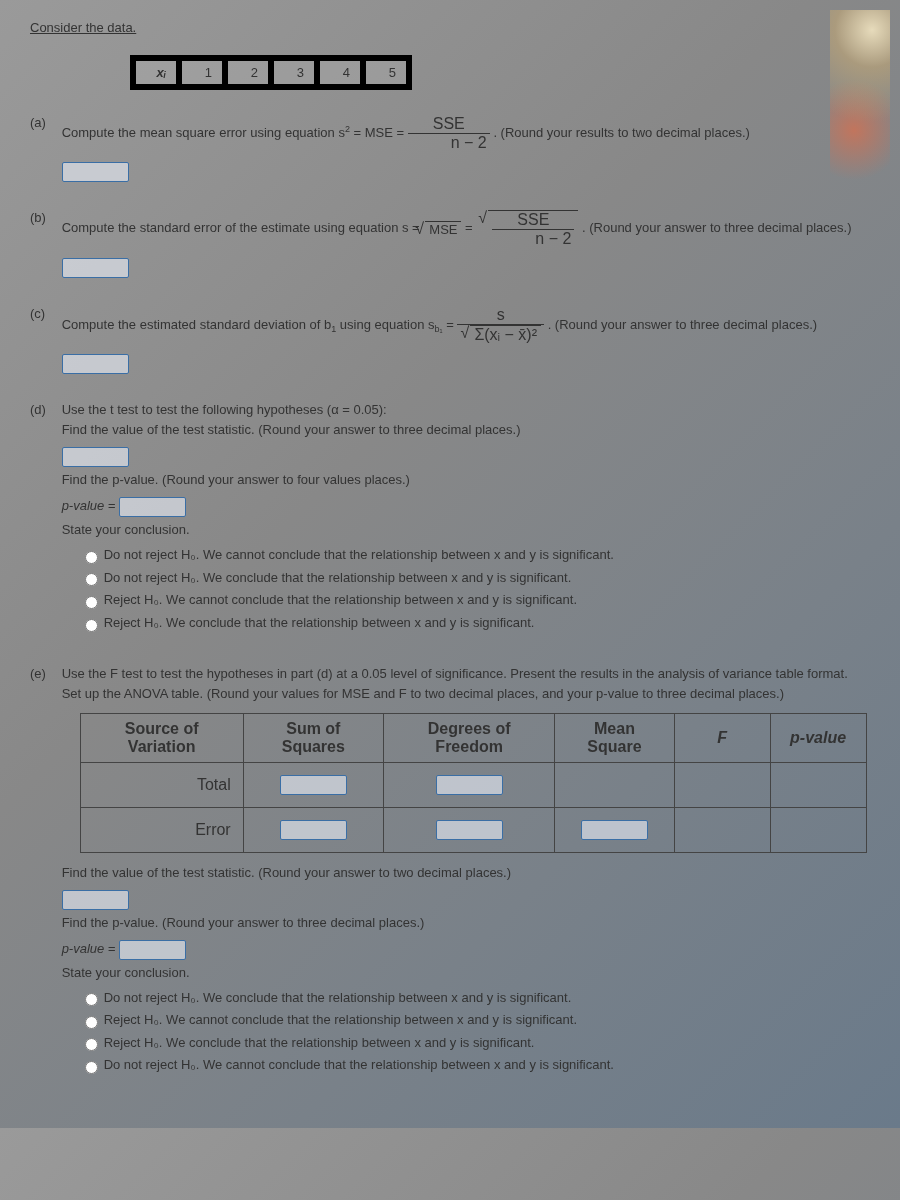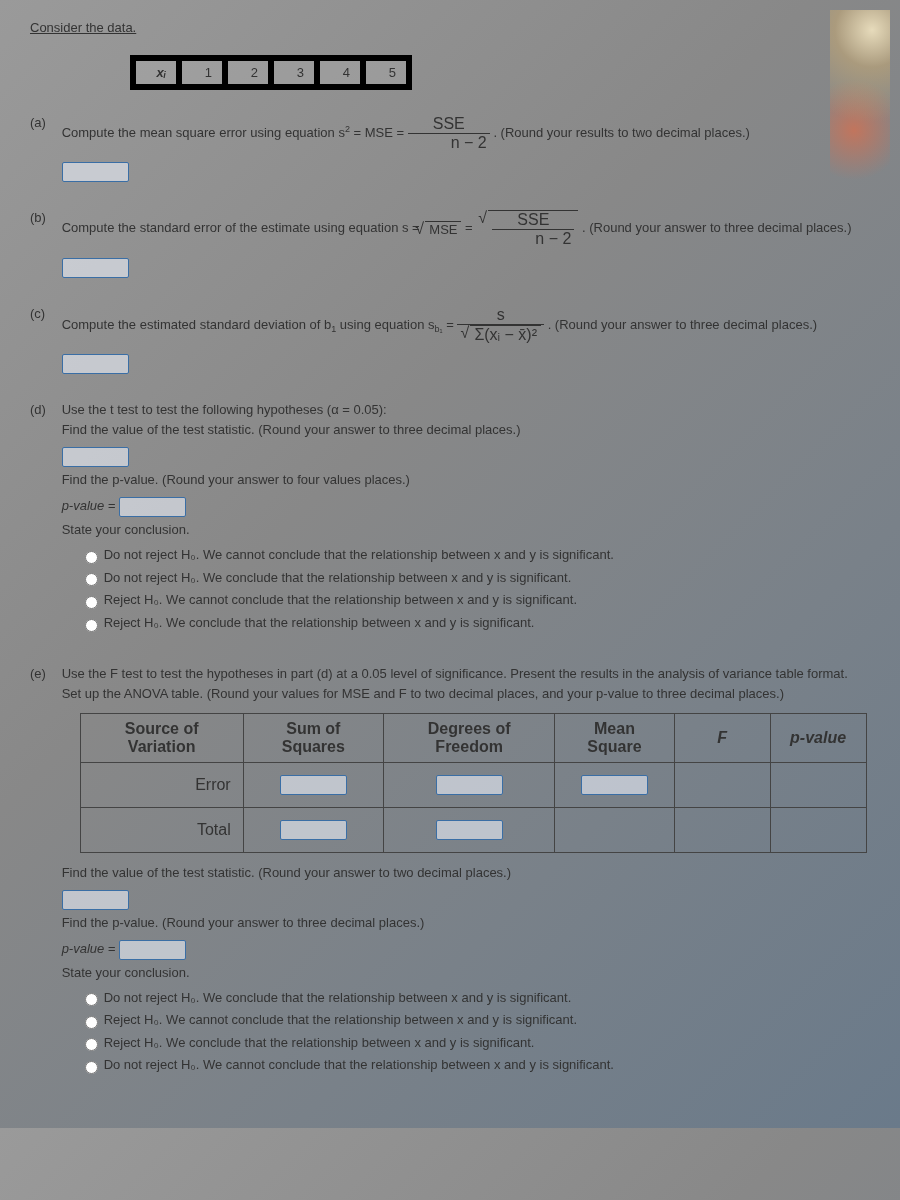--- a/index.html
+++ b/index.html
@@ -176,32 +176,32 @@
       <tbody>
           <tr>
         <th>Source of Variation</th>
         <th>Sum of Squares</th>
         <th>Degrees of Freedom</th>
         <th>Mean Square</th>
         <th><i>F</i></th>
         <th><i>p-value</i></th>
       </tr>
       <tr>
-        <td class="rowlbl">Error</td>
-        <td><span class="ans-input"></span></td>
-        <td><span class="ans-input"></span></td>
-        <td><span class="ans-input"></span></td>
+        <td class="rowlbl">Total</td>
+        <td><span class="ans-input"></span></td>
+        <td><span class="ans-input"></span></td>
+        <td></td>
         <td></td>
         <td></td>
       </tr>
       <tr>
-        <td class="rowlbl">Total</td>
-        <td><span class="ans-input"></span></td>
-        <td><span class="ans-input"></span></td>
-        <td></td>
+        <td class="rowlbl">Error</td>
+        <td><span class="ans-input"></span></td>
+        <td><span class="ans-input"></span></td>
+        <td><span class="ans-input"></span></td>
         <td></td>
         <td></td>
       </tr>
     </tbody>
       </table>
     <div class="sub-block">Find the value of the test statistic. (Round your answer to two decimal places.)</div>
     <div><span class="ans-input"></span></div>
     <div class="sub-block">Find the p-value. (Round your answer to three decimal places.)</div>
     <div>
       <span><i>p-value = </i></span>

